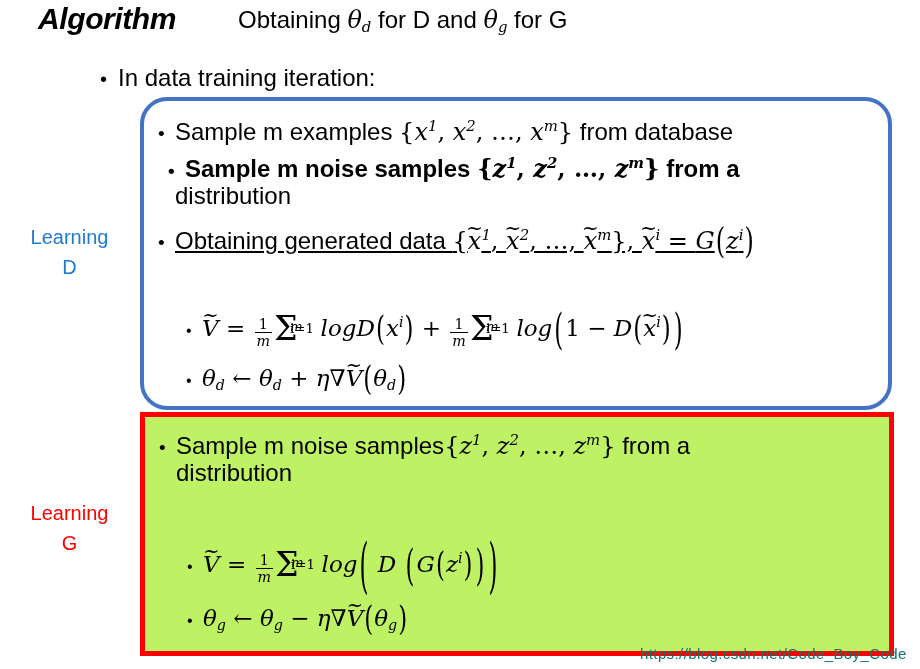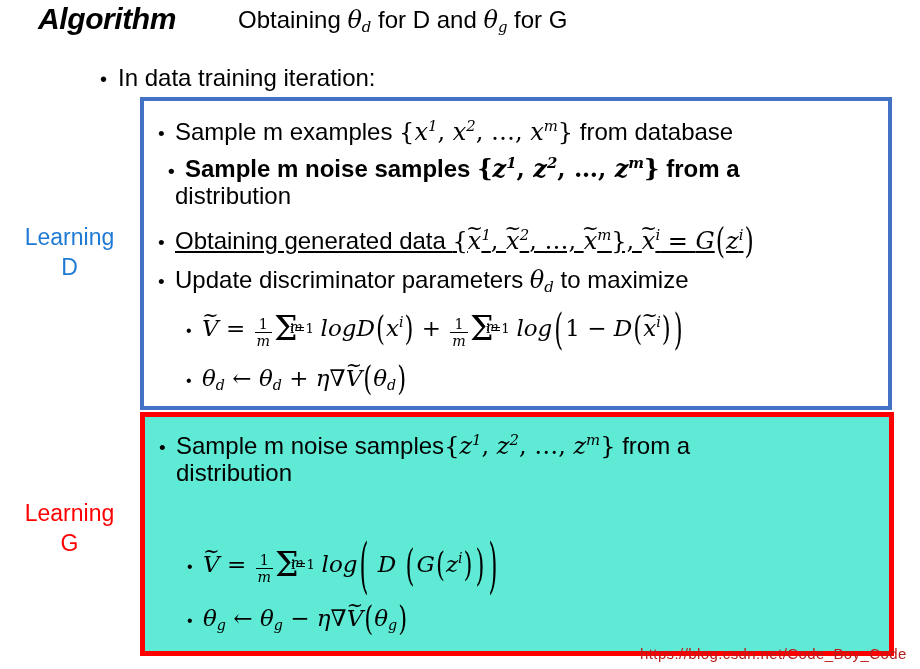--- a/index.html
+++ b/index.html
@@ -54,21 +54,21 @@
     width: 18px;
     font-size: 20px;
     vertical-align: baseline;
   }
 
   
   .side-label {
     position: absolute;
     width: 135px;
     text-align: center;
-    font-size: 23px;
+    font-size: 20px;
     line-height: 30px;
   }
   #learning-d-label {
     left: 2px;
     top: 222px;
     color: #1f7ad4;
   }
   #learning-g-label {
     left: 2px;
     top: 498px;
@@ -87,21 +87,21 @@
     background: #ffffff;
   }
   #red-box {
     position: absolute;
     left: 140px;
     top: 412px;
     width: 754px;
     height: 244px;
     box-sizing: border-box;
     border: 5px solid #8b5cf6;
-    background: #5eead4;
+    background: #bef264;
   }
 
   .box-inner {
     position: relative;
     width: 100%;
     height: 100%;
   }
 
   
   .row {
@@ -262,39 +262,36 @@
 <div class="side-label" id="learning-d-label" style="color: rgb(31, 122, 212);">
   <div>Learning</div>
   <div>D</div>
 </div>
 
 <div class="side-label" id="learning-g-label" style="color: rgb(254, 0, 0);">
   <div>Learning</div>
   <div>G</div>
 </div>
 
-<div id="blue-box" style="border-color: rgb(68, 114, 196);">
+<div id="blue-box" style="border-color: rgb(68, 114, 196); border-radius: 27px;">
   <div class="box-inner">
 
     <div class="row" style="left:14px; top:10px;">
       <span class="b">•</span><span>Sample m examples </span><span class="mathup">{</span><span class="math">x</span><sup class="idx">1</sup><span class="mathup">,&nbsp;</span><span class="math">x</span><sup class="idx">2</sup><span class="mathup">,&nbsp;…,&nbsp;</span><span class="math">x</span><sup class="idx">m</sup><span class="mathup">}</span><span> from database</span>
     </div>
 
     <div class="row" style="left:24px; top:47px;font-weight:bold;">
       <span class="b">•</span><span>Sample m noise samples </span><span class="mathup">{</span><span class="math">z</span><sup class="idx">1</sup><span class="mathup">,&nbsp;</span><span class="math">z</span><sup class="idx">2</sup><span class="mathup">,&nbsp;…,&nbsp;</span><span class="math">z</span><sup class="idx">m</sup><span class="mathup">}</span><span> from a</span>
     </div>
     <div class="row" style="left:31px; top:80px;">distribution</div>
 
     <div class="row" style="left:14px; top:119px;text-decoration:underline;">
       <span class="b">•</span><span>Obtaining generated data </span><span class="mathup">{</span><span class="tilde-wrap math"><span class="tld">~</span>x</span><sup class="idx">1</sup><span class="mathup">,&nbsp;</span><span class="tilde-wrap math"><span class="tld">~</span>x</span><sup class="idx">2</sup><span class="mathup">,&nbsp;…,&nbsp;</span><span class="tilde-wrap math"><span class="tld">~</span>x</span><sup class="idx">m</sup><span class="mathup">},&nbsp;</span><span class="tilde-wrap math"><span class="tld">~</span>x</span><sup class="idx">i</sup><span class="mathup">&nbsp;=&nbsp;</span><span class="math">G</span><span class="medp">(</span><span class="math">z</span><sup class="idx">i</sup><span class="medp">)</span>
     </div>
 
-    <div class="row" style="left:14px; top:164px;">
-      <span class="b">•</span><span>Update discriminator parameters </span><span class="math">θ</span><sub class="idx">d</sub><span> to maximize</span>
-    </div>
 
     <div class="row sub" style="left:42px; top:206px; font-size:23px;">
       <span class="b">•</span><span class="tilde-wrap math"><span class="tld">~</span>V</span><span class="mathup">&nbsp;=&nbsp;</span><span class="frac"><span class="num">1</span><span class="bar"></span><span class="den">m</span></span><span class="sum">Σ<span class="lim-top">m</span><span class="lim-bot">i=1</span></span><span class="math">&nbsp;&nbsp;&nbsp;log</span><span class="math">D</span><span class="medp">(</span><span class="math">x</span><sup class="idx">i</sup><span class="medp">)</span><span class="mathup">&nbsp;+&nbsp;</span><span class="frac"><span class="num">1</span><span class="bar"></span><span class="den">m</span></span><span class="sum">Σ<span class="lim-top">m</span><span class="lim-bot">i=1</span></span><span class="math">&nbsp;&nbsp;&nbsp;log</span><span class="bigp">(</span><span class="mathup">1</span><span class="mathup">&nbsp;−&nbsp;</span><span class="math">D</span><span class="medp">(</span><span class="tilde-wrap math"><span class="tld">~</span>x</span><sup class="idx">i</sup><span class="medp">)</span><span class="bigp">)</span>
     </div>
 
     <div class="row sub" style="left:42px; top:262px; font-size:23px;">
       <span class="b">•</span><span class="math">θ</span><sub class="idx">d</sub><span class="mathup">&nbsp;←&nbsp;</span><span class="math">θ</span><sub class="idx">d</sub><span class="mathup">&nbsp;+&nbsp;</span><span class="math">η</span><span class="mathup">∇</span><span class="tilde-wrap math"><span class="tld">~</span>V</span><span class="medp">(</span><span class="math">θ</span><sub class="idx">d</sub><span class="medp">)</span>
     </div>
 
   </div>
@@ -313,13 +310,13 @@
       <span class="b">•</span><span class="tilde-wrap math"><span class="tld">~</span>V</span><span class="mathup">&nbsp;=&nbsp;</span><span class="frac"><span class="num">1</span><span class="bar"></span><span class="den">m</span></span><span class="sum">Σ<span class="lim-top">m</span><span class="lim-bot">i=1</span></span><span class="math">&nbsp;&nbsp;&nbsp;log</span><span class="bigp2">(</span><span class="math">&nbsp;D&nbsp;</span><span class="bigp">(</span><span class="math">G</span><span class="medp">(</span><span class="math">z</span><sup class="idx">i</sup><span class="medp">)</span><span class="bigp">)</span><span class="bigp2">)</span>
     </div>
 
     <div class="row sub" style="left:42px; top:186px; font-size:23px;">
       <span class="b">•</span><span class="math">θ</span><sub class="idx">g</sub><span class="mathup">&nbsp;←&nbsp;</span><span class="math">θ</span><sub class="idx">g</sub><span class="mathup">&nbsp;−&nbsp;</span><span class="math">η</span><span class="mathup">∇</span><span class="tilde-wrap math"><span class="tld">~</span>V</span><span class="medp">(</span><span class="math">θ</span><sub class="idx">g</sub><span class="medp">)</span>
     </div>
 
   </div>
 </div>
 
-<div id="watermark" style="color: #b91c1c;">https://blog.csdn.net/Code_Boy_Code</div>
+<div id="watermark" style="color: #0f766e;">https://blog.csdn.net/Code_Boy_Code</div>
 
 </body></html>

